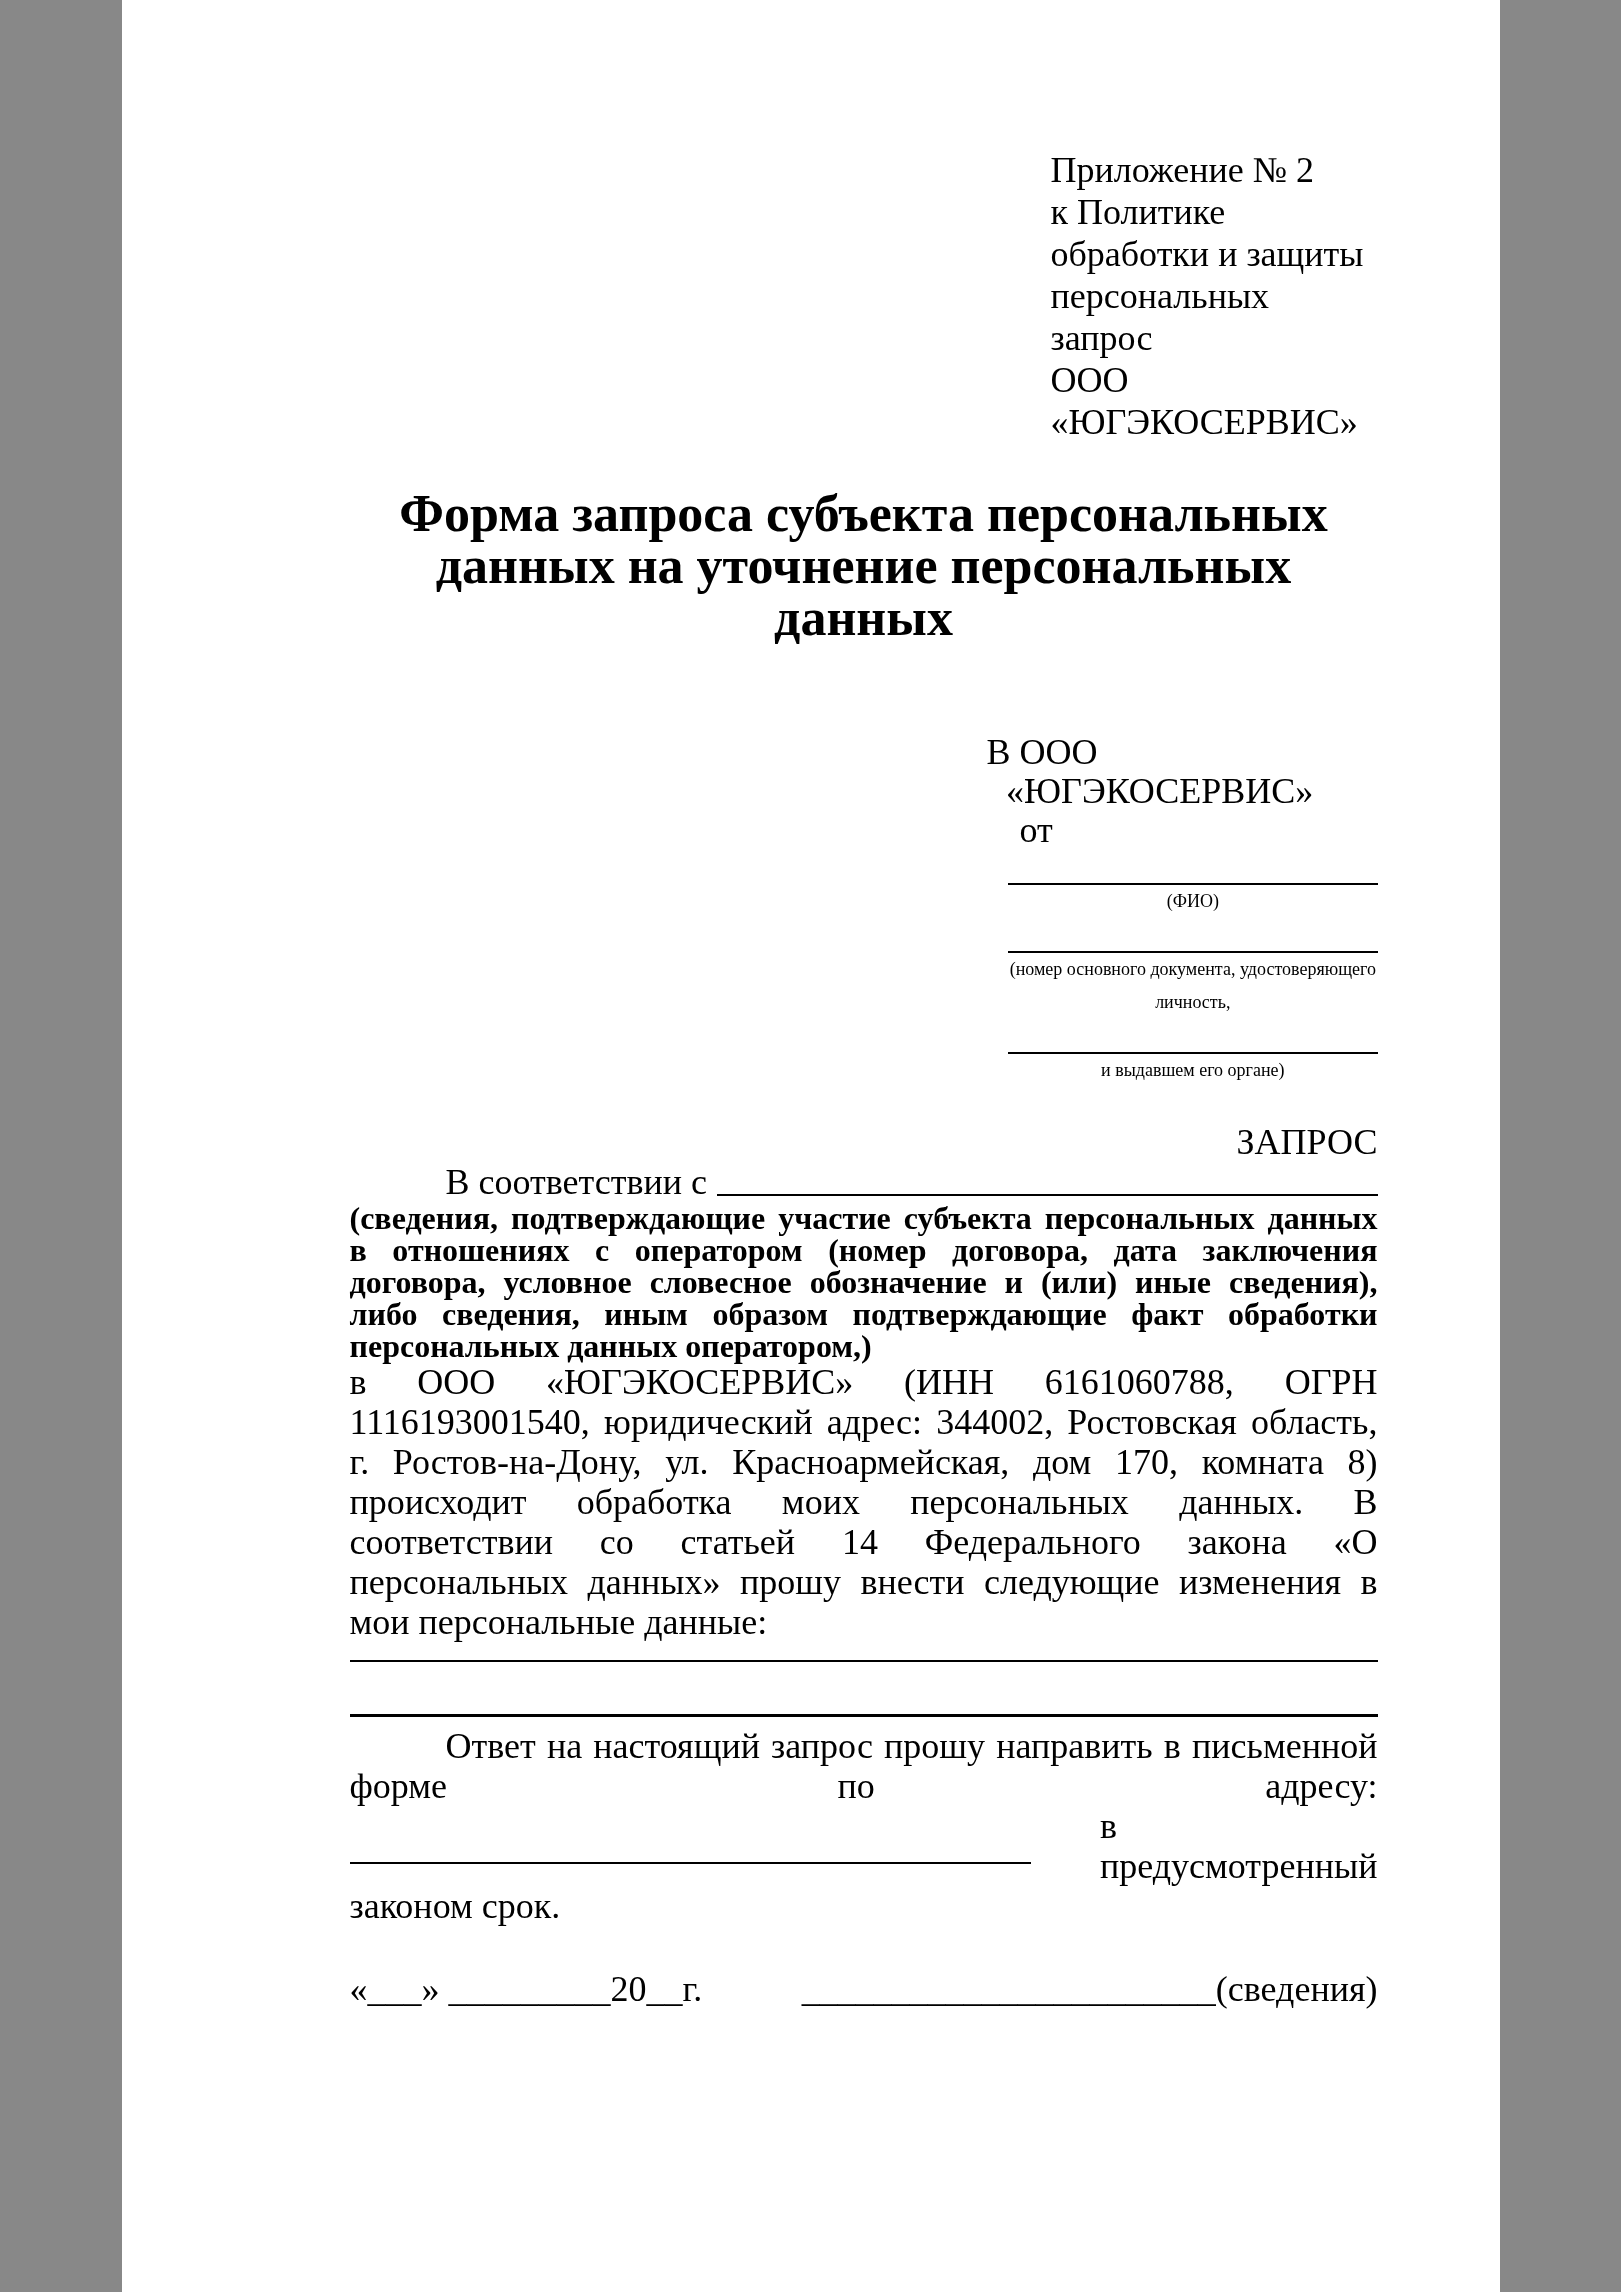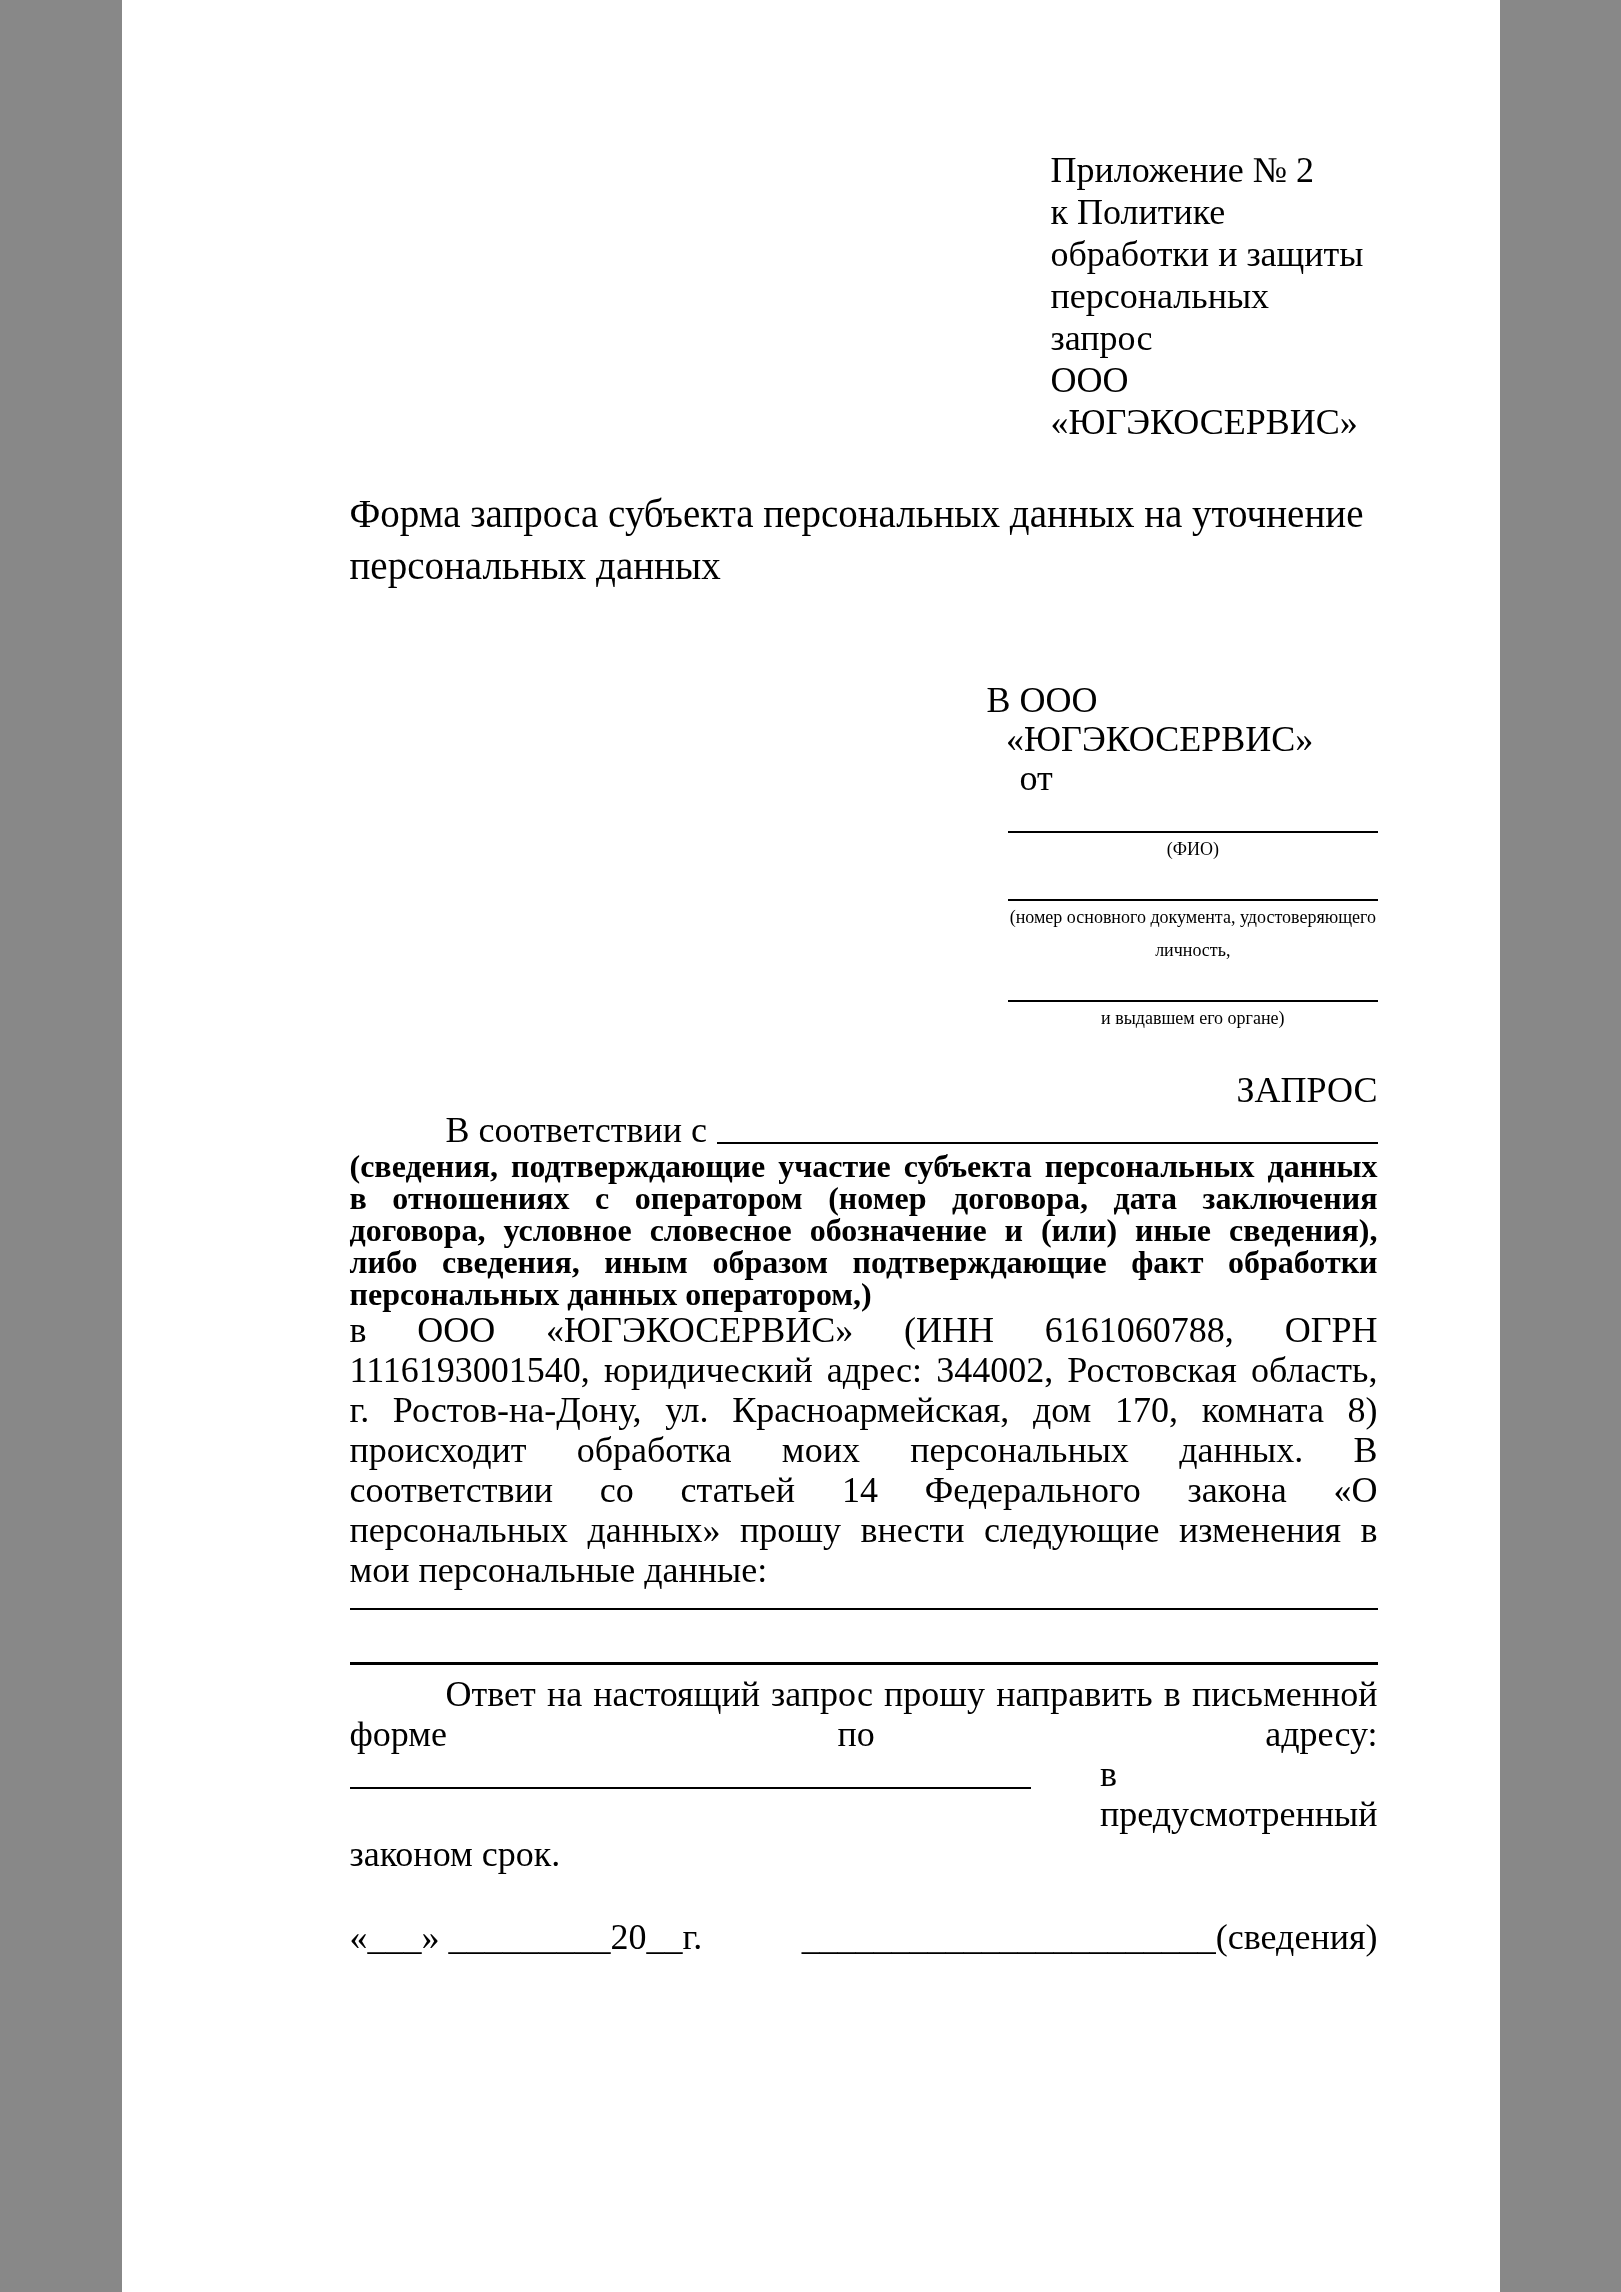--- a/index.html
+++ b/index.html
@@ -17,23 +17,24 @@
     padding: 149px 122px 0 228px; 
     overflow: hidden;
   }
 
   
   .annex { margin-left: 701px; line-height: 42px; }
 
   
   .doc-title {
     margin-top: 45px;
-    font-size: 39px;
+    font-size: 52px;
     line-height: 52px;
-    font-weight: normal;
+    font-weight: bold;
+    text-align: center;
     max-width: 1215px;
     margin-left: auto;
     margin-right: auto;
   }
 
   
   .addressee { margin-top: 89px; margin-left: 637px; line-height: 39px; }
   .addr-l2 { margin-left: 19.6px; }
   .addr-l3 { margin-left: 33px; }
   .blank-row .bline {
@@ -70,21 +71,21 @@
 
   .blankline-1 { height: 19.6px; border-bottom: 2px solid #000; }
   .blankline-2 { height: 55px; border-bottom: 3.9px solid #000; }
 
   .answer-par {
     margin-top: 9.8px;
     text-indent: 96px;
     text-align: justify;
     text-align-last: justify;
   }
-  .addr-row { display: flex; align-items: flex-start; }
+  .addr-row { display: flex; align-items: center; }
   .addr-row .addr-line {
     width: 919px;
     height: 35px;
     border-bottom: 2.9px solid #000;
   }
   .addr-row .addr-rest {
     flex: 1;
     padding-left: 69px;
     text-align: justify;
     text-align-last: justify;

